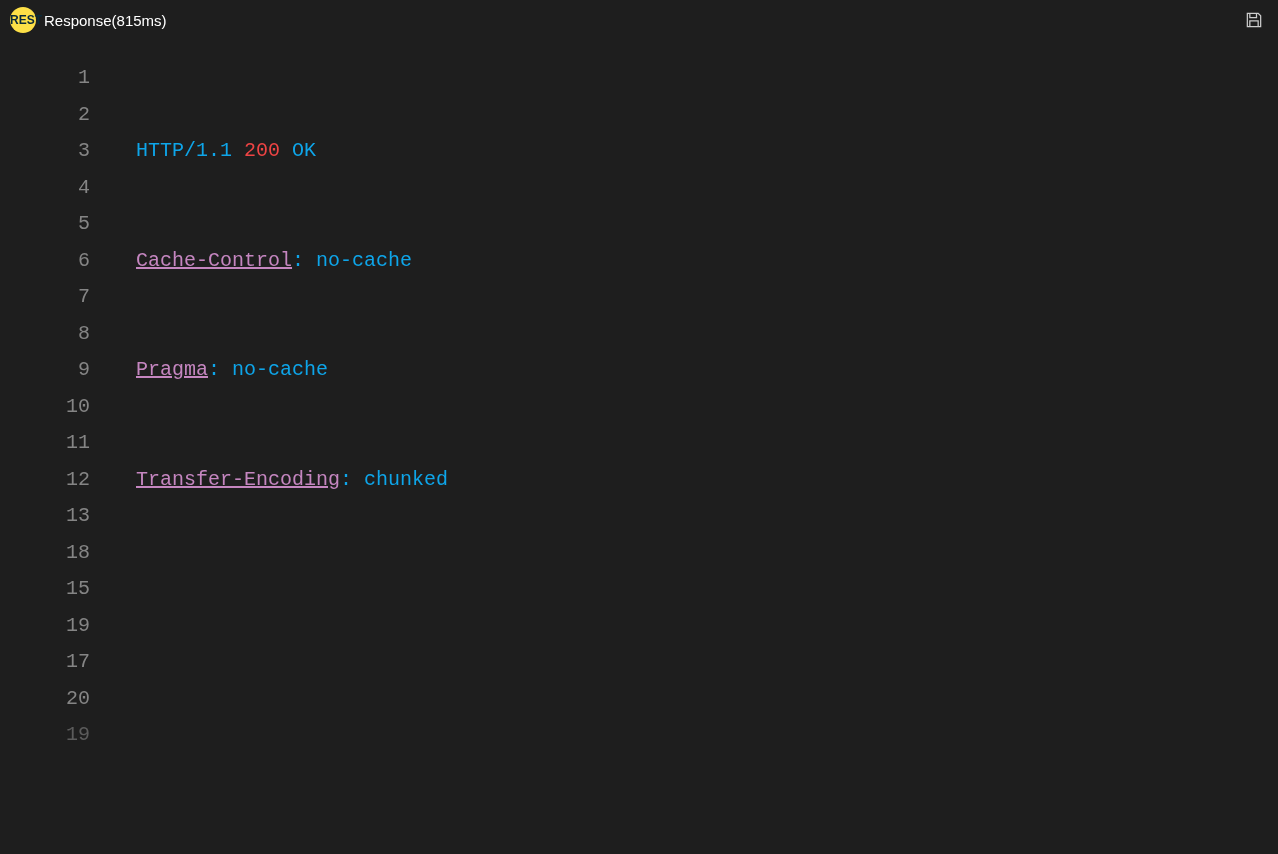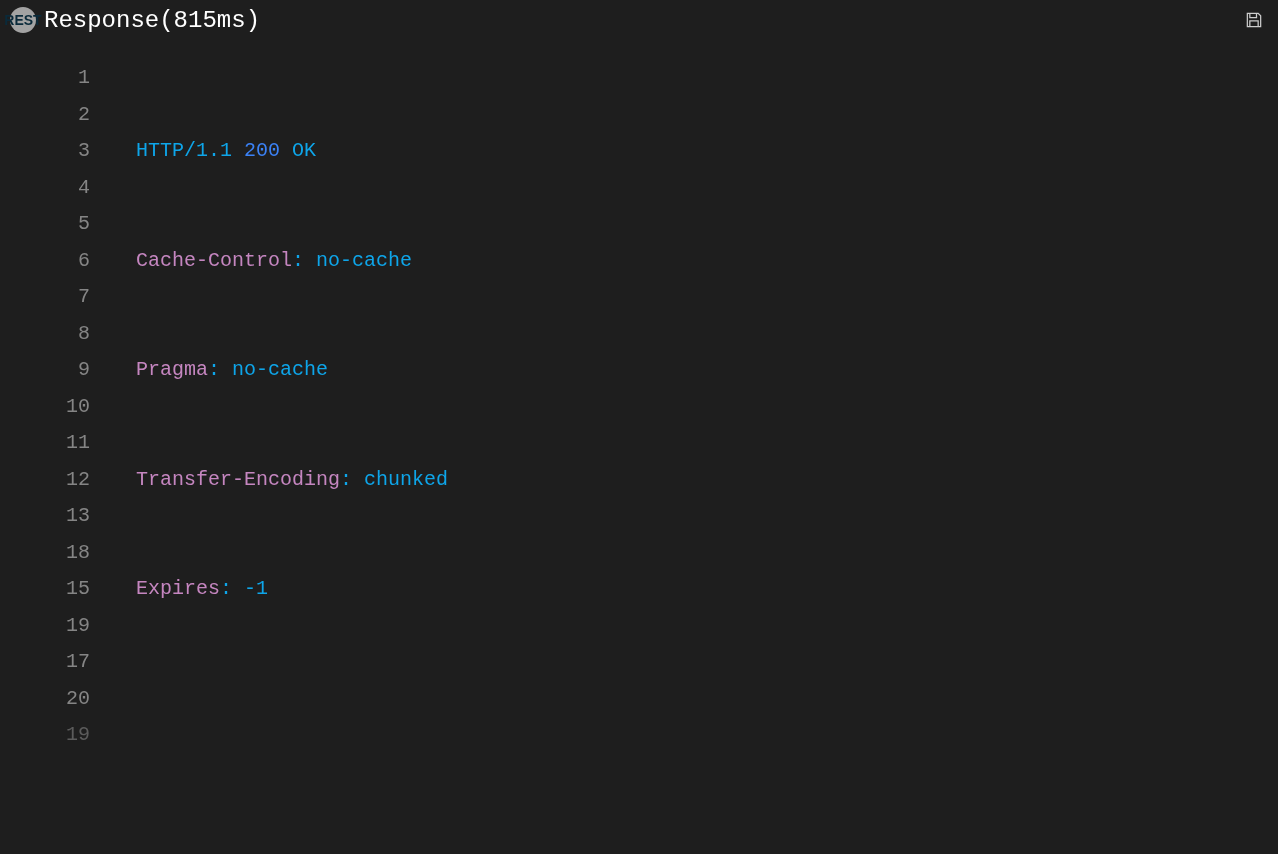--- a/index.html
+++ b/index.html
@@ -24,32 +24,31 @@
   }
   .header-left {
     display: flex;
     align-items: center;
     gap: 8px;
   }
   .rest-badge {
     width: 26px;
     height: 26px;
     border-radius: 50%;
-    background: #a3a3a3;
+    background: #fde047;
     display: flex;
     align-items: center;
-    justify-content: center;
-    font-size: 14px;
+    font-size: 12px;
     color: #0a2a3a;
     font-weight: bold;
     font-family: Arial, sans-serif;
   }
   .header-title {
-    font-family: Liberation Mono, monospace;
-    font-size: 24px;
+    font-family: Liberation Sans, sans-serif;
+    font-size: 15px;
     color: #ffffff;
     font-weight: 400;
   }
   .save-icon {
     width: 28px;
     height: 28px;
     display: flex;
     align-items: center;
     justify-content: center;
     cursor: pointer;
@@ -83,23 +82,23 @@
     white-space: pre;
     line-height: 36.5px;
   }
   .line {
     height: 36.5px;
     position: relative;
   }
   .bigline {
     height: 146px;
   }
-  .tok-header { color: #c586c0; }
+  .tok-header { color: #c586c0; text-decoration: underline; }
   .tok-plain { color: #0ea5e9; }
-  .tok-num { color: #3b82f6; }
+  .tok-num { color: #ef4444; }
 </style>
 </head>
 <body>
 
 <div class="header">
   <div class="header-left">
     <div class="rest-badge">
         <span>REST</span>
       </div>
     <div class="header-title">Response(815ms)</div>
@@ -132,21 +131,20 @@
     <div class="ln">17</div>
     <div class="ln">20</div>
     <div class="ln" style="opacity:0.6">19</div>
   </div>
 
   <div class="code">
     <div class="line"><span class="tok-plain">HTTP/1.1 </span><span class="tok-num">200</span><span class="tok-plain"> OK</span></div>
     <div class="line"><span class="tok-header">Cache-Control</span><span class="tok-plain">: </span><span class="tok-plain">no-cache</span></div>
     <div class="line"><span class="tok-header">Pragma</span><span class="tok-plain">: </span><span class="tok-plain">no-cache</span></div>
     <div class="line"><span class="tok-header">Transfer-Encoding</span><span class="tok-plain">: </span><span class="tok-plain">chunked</span></div>
-    <div class="line"><span class="tok-header">Expires</span><span class="tok-plain">: </span><span class="tok-plain">-1</span></div>
     
     
     
     
     
     
     
     
     
     

